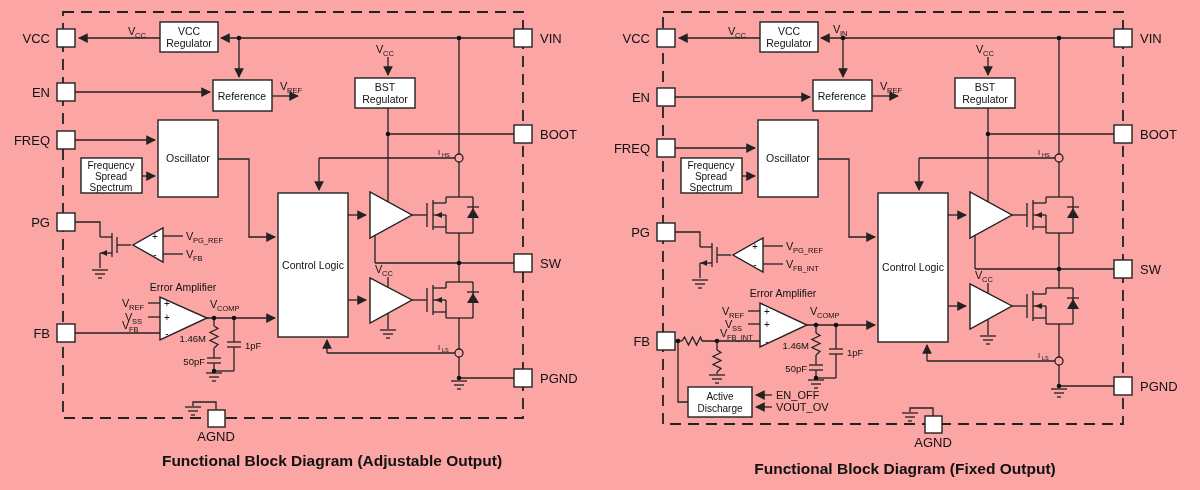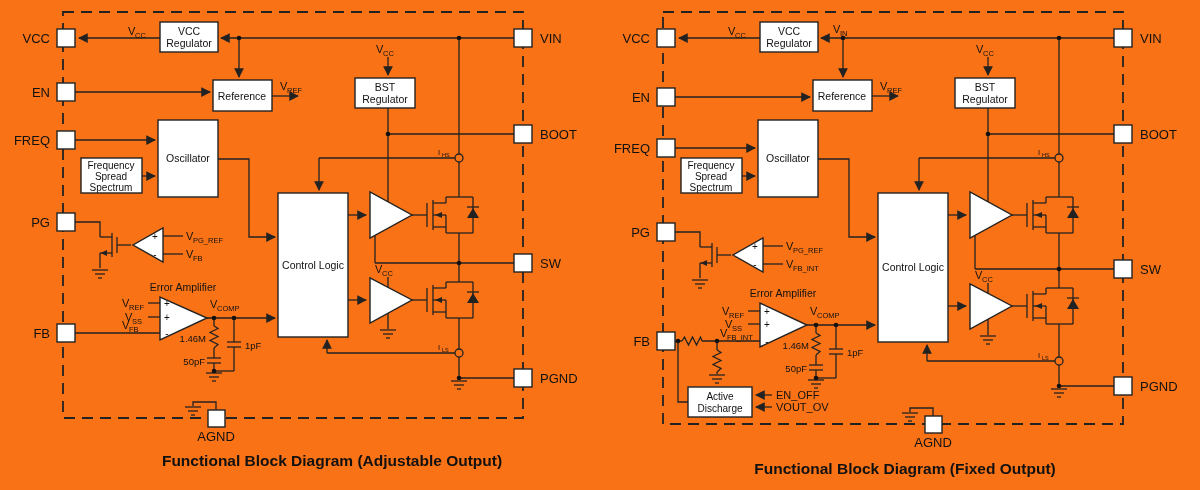--- a/index.html
+++ b/index.html
@@ -1,16 +1,16 @@
 <!DOCTYPE html>
 <html><head>
 <meta charset="utf-8">
 <style>
   html,body{margin:0;padding:0;background:#fff;}
-  .stage{position:relative;width:1200px;height:490px;background:#f97316;overflow:hidden;}
+  .stage{position:relative;width:1200px;height:490px;background:#fca5a5;overflow:hidden;}
   .diag{position:absolute;top:0;width:600px;height:490px;}
   svg{display:block;}
   svg text{font-family:"Liberation Sans","DejaVu Sans",sans-serif;fill:#111;}
   .w{stroke:#222;stroke-width:1.3;fill:none;}
   .bx{stroke:#222;stroke-width:1.4;fill:#ffffff;}
   .bd{stroke:#222;stroke-width:1.8;fill:none;stroke-dasharray:11 7;}
   .dot{fill:#111;stroke:none;}
   .pin{font-size:13px;}
   .blk{font-size:10.5px;}
   .blks{font-size:10px;}

